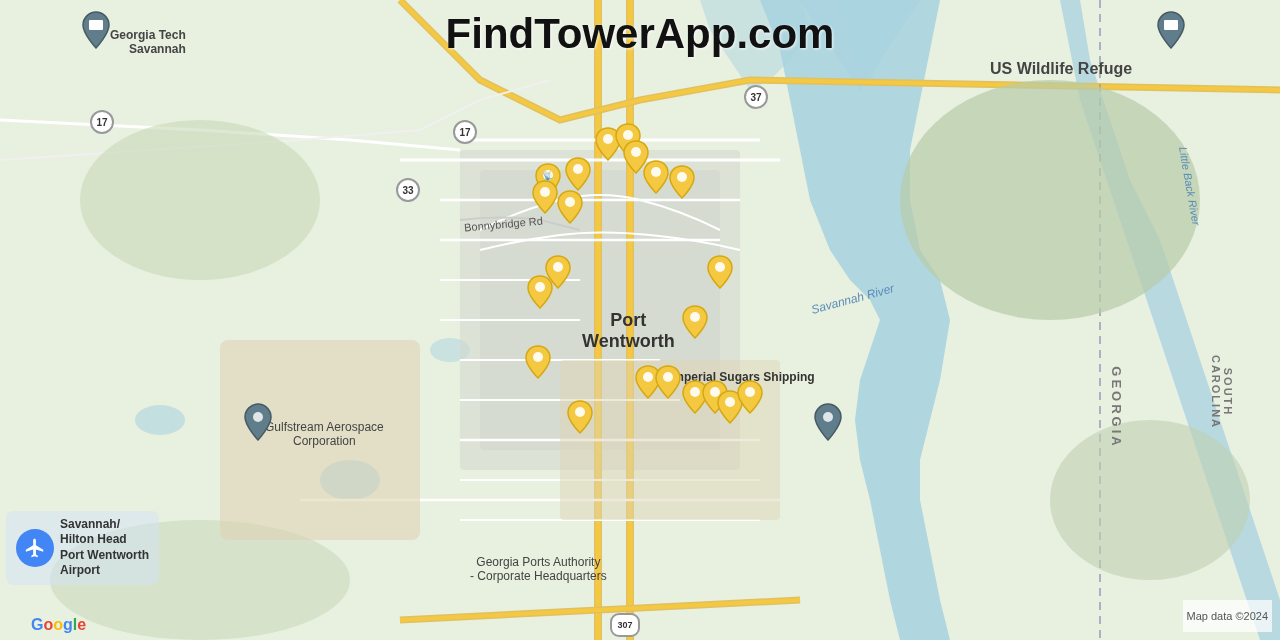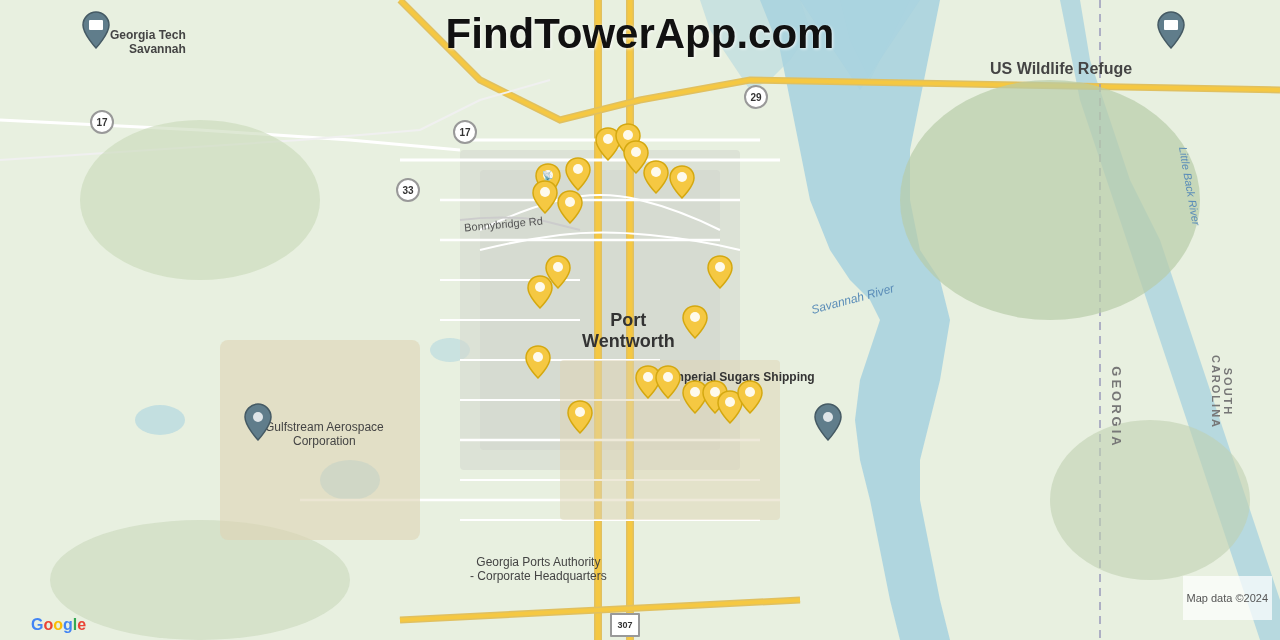--- a/index.html
+++ b/index.html
@@ -116,27 +116,27 @@
     .google-logo span:nth-child(1) { color: #4285F4; }
     .google-logo span:nth-child(2) { color: #EA4335; }
     .google-logo span:nth-child(3) { color: #FBBC05; }
     .google-logo span:nth-child(4) { color: #4285F4; }
     .google-logo span:nth-child(5) { color: #34A853; }
     .google-logo span:nth-child(6) { color: #EA4335; }
 
     
     .map-attribution {
       position: absolute;
-      bottom: 20px;
+      bottom: 8px;
       right: 8px;
       font-size: 11px;
       color: #555;
       z-index: 10;
       background: rgba(255,255,255,0.7);
-      padding: 16px 4px;
+      padding: 10px 4px;
     }
   </style>
 </head>
 <body>
 
 <div id="map-container">
 
   <svg class="map-svg" viewBox="0 0 1280 640" xmlns="http://www.w3.org/2000/svg">
 
     <rect width="1280" height="640" fill="#e8f0e0"></rect>
@@ -207,23 +207,23 @@
   <div class="road-badge" style="left: 90px; top: 110px;">
     <span>17</span>
   </div>
   <div class="road-badge" style="left: 396px; top: 178px;">
     <span>33</span>
   </div>
   <div class="road-badge" style="left: 453px; top: 120px;">
     <span>17</span>
   </div>
   <div class="road-badge" style="left: 744px; top: 85px;">
-    <span>29</span>
-  </div>
-  <div class="road-badge" style="left: 610px; top: 613px; width: 30px; border-radius: 1px;">
+    <span>37</span>
+  </div>
+  <div class="road-badge" style="left: 610px; top: 613px; width: 30px; border-radius: 9px;">
     <span style="font-size:9px">307</span>
   </div>
 
   <div class="tower-marker" style="left:548px; top:198px">
     <svg viewBox="0 0 28 36" xmlns="http://www.w3.org/2000/svg">
       <path d="M14 2 C7 2 2 7 2 14 C2 22 14 34 14 34 C14 34 26 22 26 14 C26 7 21 2 14 2Z" fill="#f5c842" stroke="#d4a810" stroke-width="1.5"></path>
       <circle cx="14" cy="13" r="5" fill="white" opacity="0.9"></circle>
       <text x="14" y="17" text-anchor="middle" font-size="9" fill="#d4a810" font-weight="bold">📡</text>
     </svg>
   </div>
@@ -415,20 +415,31 @@
   </div>
 
   <div class="map-label place" style="left:990px; top:32px; text-align:center; font-size:16px; font-weight:bold;margin-top:28px;">
     US Wildlife Refuge
   </div>
 
   <div class="map-label" style="left:464px; top:218px; font-size:11px; color:#555; transform: rotate(-5deg);">
     Bonnybridge Rd
   </div>
 
+  <div style="position:absolute; bottom:55px; left:6px; z-index:6; display:flex; align-items:center; gap:6px; background:rgba(210,225,245,0.5); border-radius:8px; padding:6px 10px;">
+    <div style="width:38px;height:38px;background:#4285F4;border-radius:50%;display:flex;align-items:center;justify-content:center;">
+      <svg width="22" height="22" viewBox="0 0 24 24" fill="white">
+        <path d="M21 16v-2l-8-5V3.5c0-.83-.67-1.5-1.5-1.5S10 2.67 10 3.5V9l-8 5v2l8-2.5V19l-2 1.5V22l3.5-1 3.5 1v-1.5L13 19v-5.5l8 2.5z"></path>
+      </svg>
+    </div>
+    <div style="font-size:12px;font-weight:bold;color:#333;line-height:1.3;">
+      Savannah/<br>Hilton Head<br><span>Port
+Wentworth</span><br>Airport
+    </div>
+  </div>
 
   <div class="google-logo" style="bottom:6px; left:6px;margin-left:25px;">
     <span>G</span><span>o</span><span>o</span><span>g</span><span>l</span><span>e</span>
   </div>
 
   <div class="map-attribution">Map data ©2024</div>
 
 </div>
 
 </body></html>

